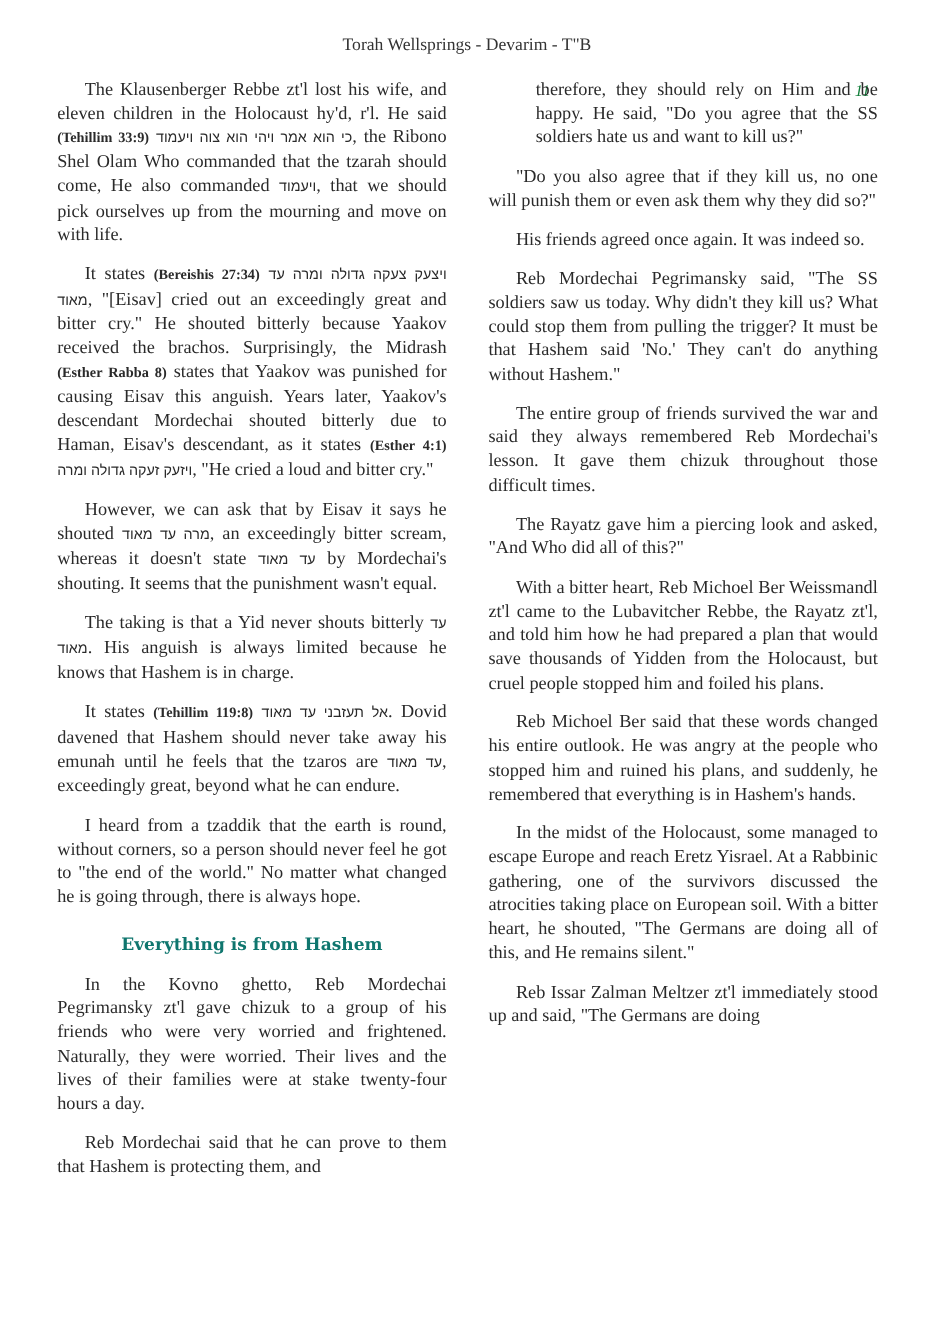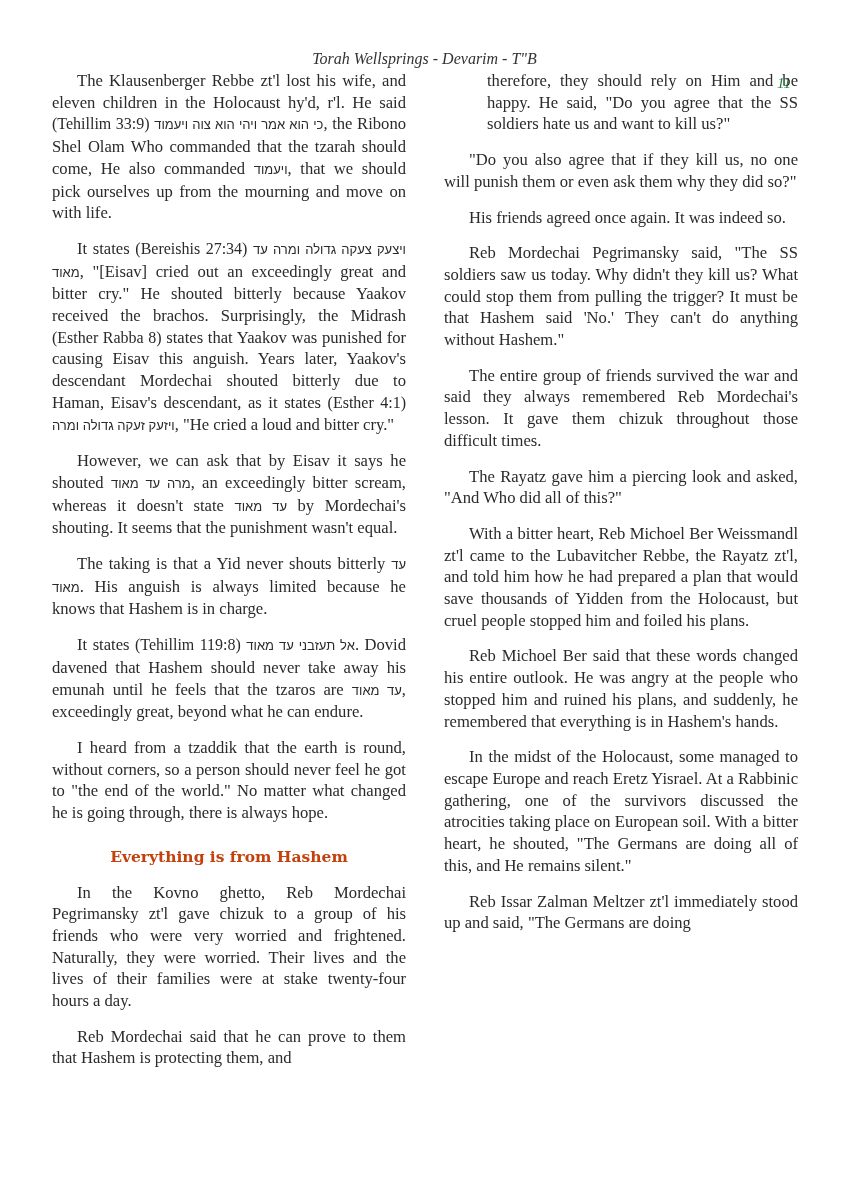--- a/index.html
+++ b/index.html
@@ -17,23 +17,22 @@
       top: 30px;
       left: 0;
       width: 849px;
       height: 26px;
     }
     .running-title {
       position: absolute;
       left: 0;
       width: 849px;
       text-align: center;
-      font-style: italic;
       font-size: 16px;
-      top: 20px;
+      top: 2px;
       color: #333;
     }
     .page-number {
       position: absolute;
       right: 58px;
       top: 3px;
       font-style: italic;
       font-size: 15px;
       color: #15803d;
       margin-top: 42px;
@@ -48,35 +47,36 @@
     .col-left { left: 52px; }
     .col-right { left: 444px; }
     .para {
       margin: 0 0 14px 0;
       text-indent: 25px;
       text-align: justify;
       hyphens: none;
     }
     .para.no-indent { text-indent: 0; margin-left: 43px; }
     .cite {
-      font-size: 16px;
+      font-size: 13px;
+      font-weight: bold;
     }
     .heb {
       font-family: Liberation Sans, sans-serif;
       font-size: 13px;
       direction: rtl;
       unicode-bidi: embed;
     }
     .section-heading {
       font-family: "DejaVu Serif", "Liberation Serif", serif;
       font-weight: bold;
       font-size: 15.5px;
       text-align: center;
       margin: 22px 0 14px 0;
-      color: #c2410c;
+      color: #0f766e;
     }
   </style>
 </head>
 <body>
 
 <div class="page-header">
   <div class="running-title">Torah Wellsprings - Devarim - T"B</div>
   <div class="page-number">11</div>
 </div>
 

